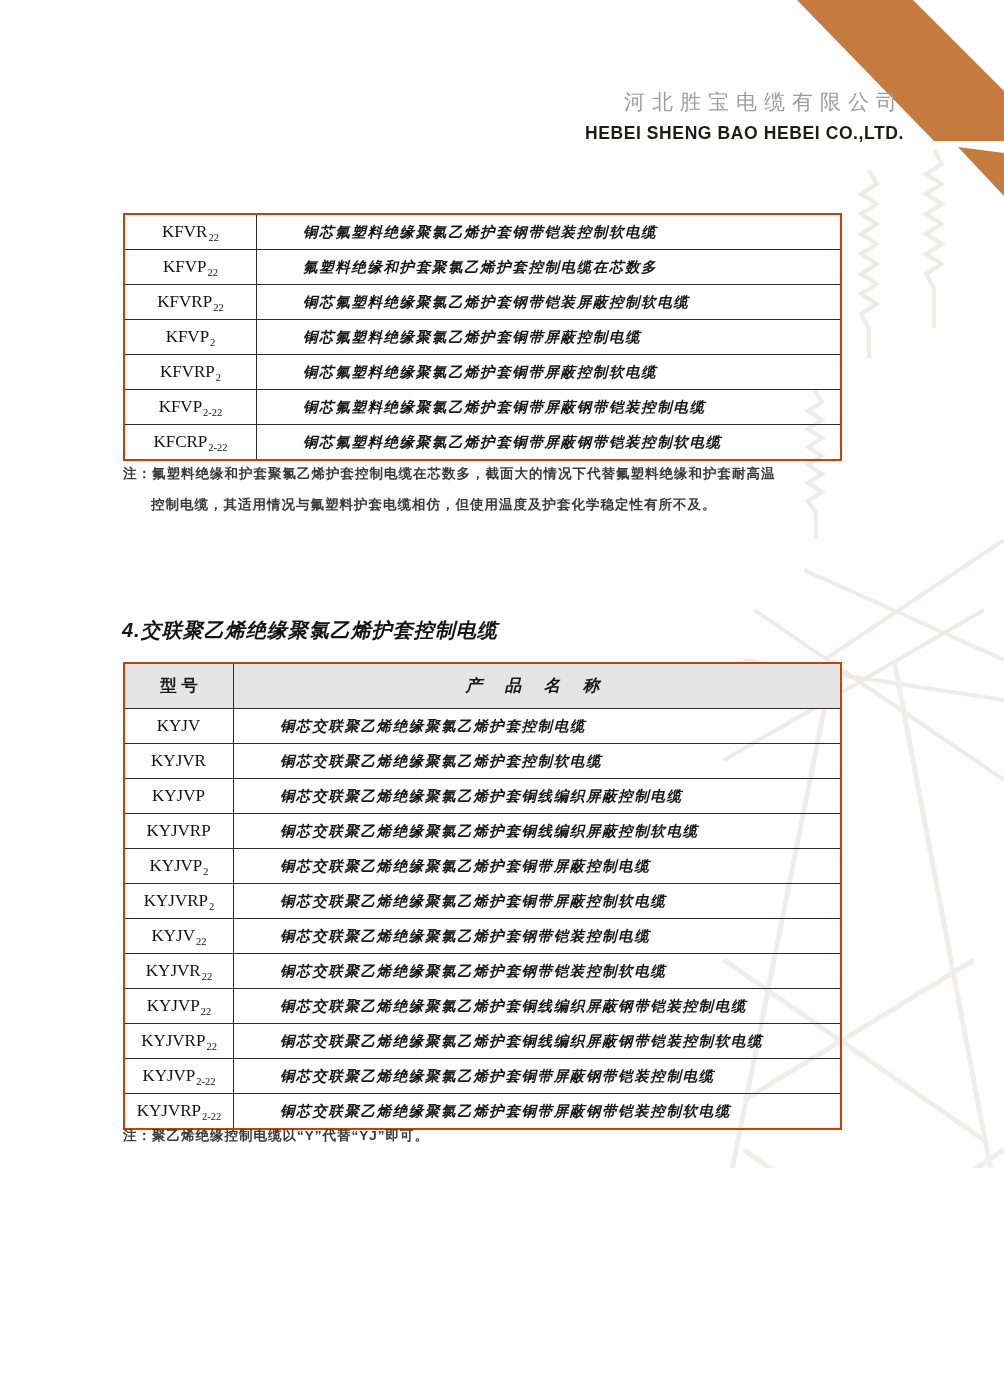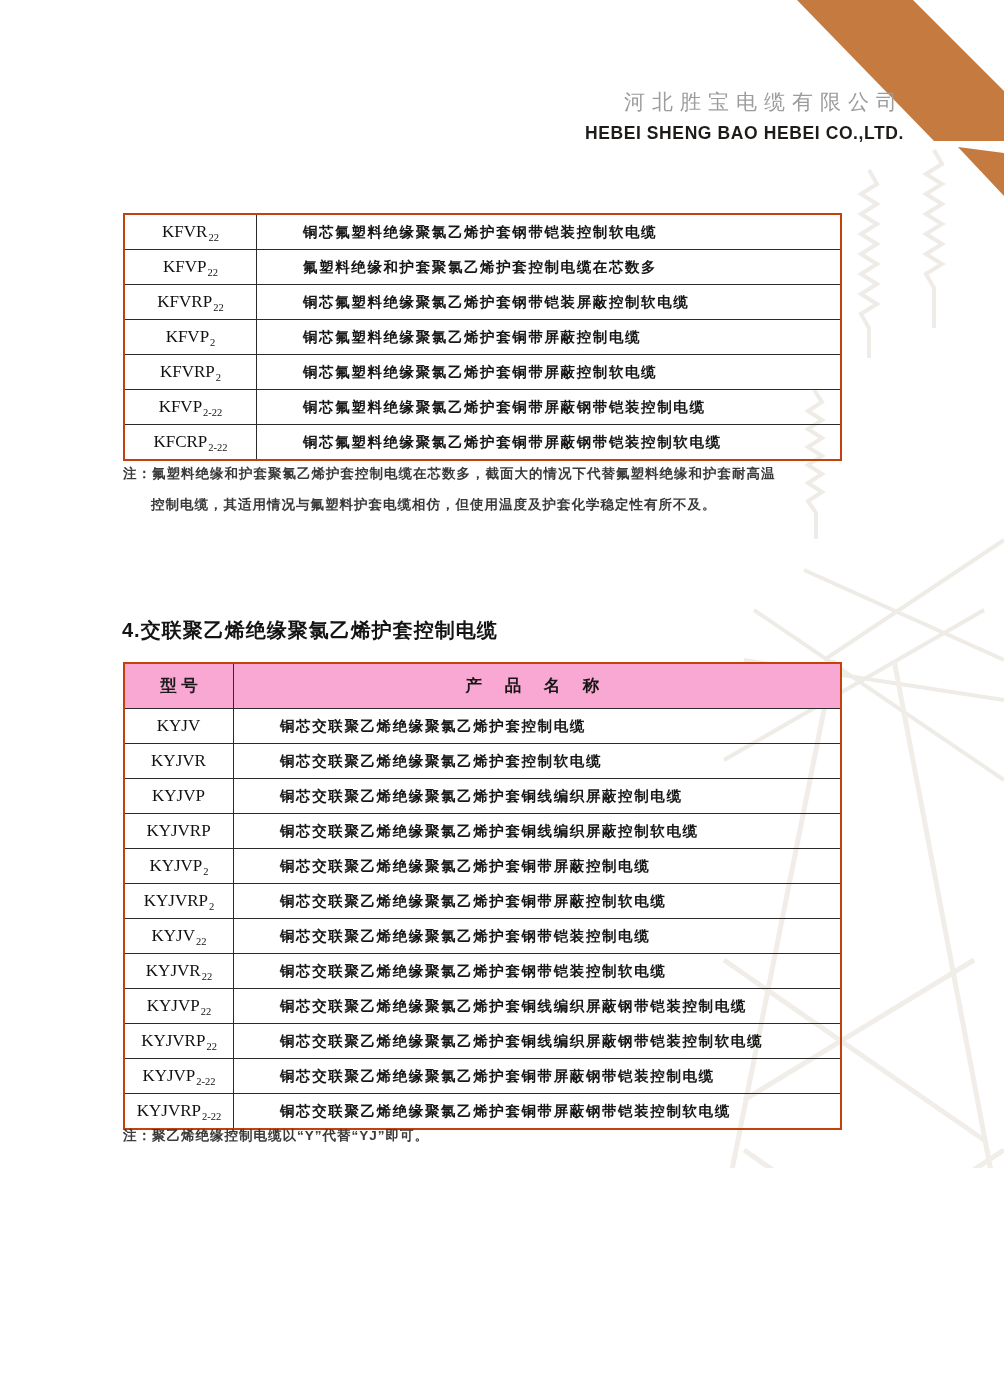--- a/index.html
+++ b/index.html
@@ -19,31 +19,31 @@
   .trow { display:flex; height:34px; border-top:1px solid #2b2b2b; align-items:stretch; }
   .cell-model {
     width:131px; flex:0 0 131px; border-right:1px solid #2b2b2b;
     display:flex; align-items:center; justify-content:center;
     font-family:"Liberation Serif", serif; font-size:17px; color:#111;
   }
   .t2 .cell-model { width:108px; flex:0 0 108px; }
   .msub { font-size:10.5px; position:relative; top:5px; margin-left:1px; }
   .cell-name {
     flex:1; display:flex; align-items:center; padding-left:46px;
-    font-size:14.5px; font-weight:bold; letter-spacing:1.6px; color:#161616; white-space:nowrap;
+    font-size:14.5px; font-weight:bold; letter-spacing:1.6px; color:#161616; white-space:nowrap;font-style:italic;
   }
   .thead { height:44px; font-weight:bold; }
   .thead .cell-model { font-family:"Liberation Sans", sans-serif; font-size:16.5px; color:#1a1a1a; font-weight:bold; }
   .thead .cell-name { justify-content:center; padding-left:0; font-size:16.5px; letter-spacing:9px; }
   
   .note { position:absolute; left:123px; font-size:13.5px; font-weight:bold; color:#3a3a3a;
           letter-spacing:1px; line-height:31px; white-space:nowrap; }
   .note .indent { display:block; padding-left:28px; }
   .section-heading { position:absolute; left:122px; top:617px; font-size:20px; font-weight:bold;
-          color:#141414; letter-spacing:1px; white-space:nowrap; }
+          color:#141414; letter-spacing:1px; white-space:nowrap;font-style:italic; }
   .page-label { position:absolute; left:826px; top:1291px; font-size:15px; font-weight:bold;
           color:#262626; letter-spacing:2px; white-space:nowrap; }
 </style>
 </head>
 <body>
 
 <div class="page">
 
   <svg class="wm-svg" viewBox="0 0 320 1220" fill="none">
     <g stroke="#efece7" stroke-width="4">
@@ -136,21 +136,21 @@
 </div>
 
   <div class="note" style="top:458px;">
     <span>注：氟塑料绝缘和护套聚氯乙烯护套控制电缆在芯数多，截面大的情况下代替氟塑料绝缘和护套耐高温</span>
     <span class="indent">控制电缆，其适用情况与氟塑料护套电缆相仿，但使用温度及护套化学稳定性有所不及。</span>
   </div>
 
   <div class="section-heading">4.交联聚乙烯绝缘聚氯乙烯护套控制电缆</div>
 
   <div class="table t2" id="table2" style="top:662px;">
-    <div class="trow thead" style="background-color: #f9a8d4;">
+    <div class="trow thead" style="background-color: #e5e5e5;">
       <div class="cell-model">型 号</div>
       <div class="cell-name">产 品 名 称</div>
     </div>
 
   <div class="trow">
     <div class="cell-model">
           <span class="mbase">KYJV</span>
           <span class="msub"></span>
         </div>
     <div class="cell-name pname">铜芯交联聚乙烯绝缘聚氯乙烯护套控制电缆</div>

